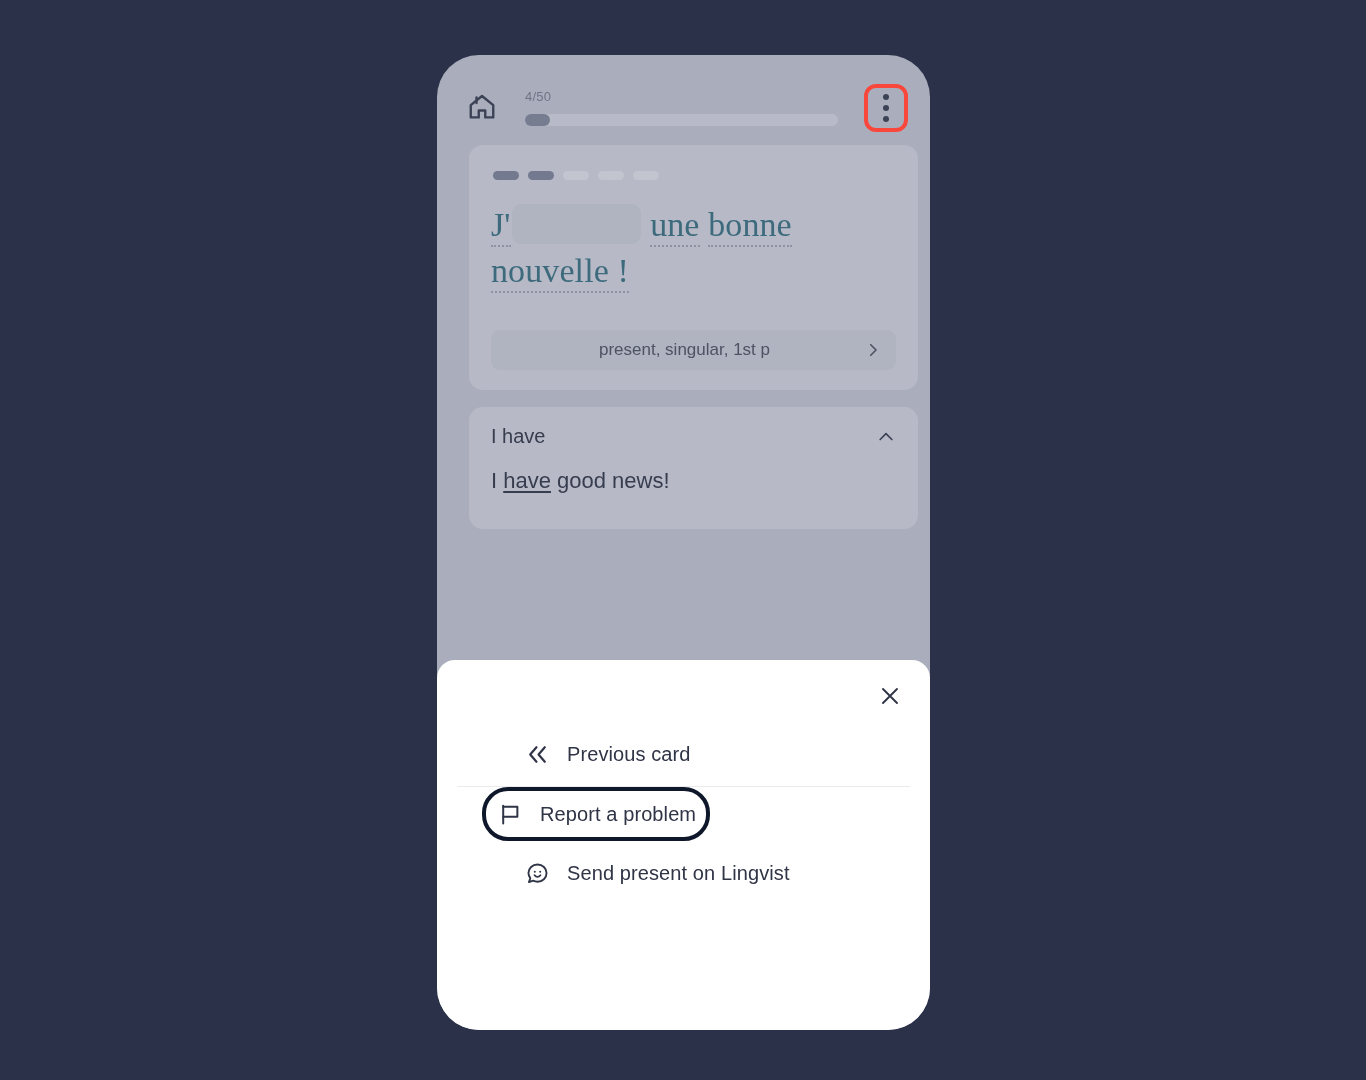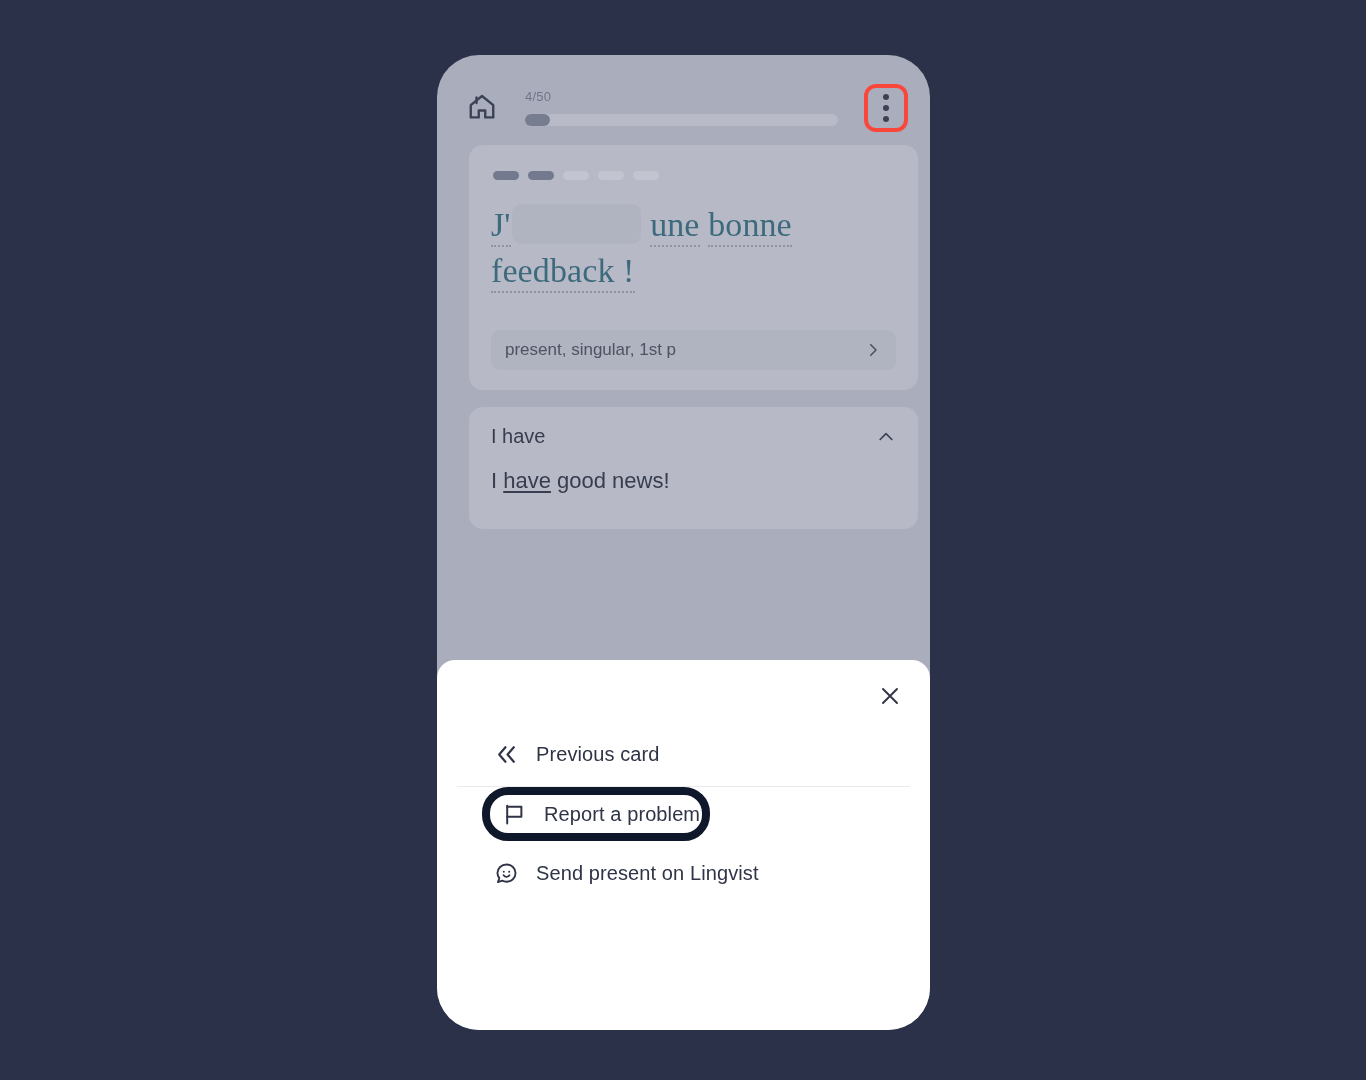--- a/index.html
+++ b/index.html
@@ -159,20 +159,21 @@
     background: #b0b3c0;
     border-radius: 9px;
     display: flex;
     align-items: center;
     padding: 0 14px;
   }
   #hint-text {
     flex: 1;
     font-size: 17px;
     color: #4d5363;
+    text-align: center;
   }
   #hint-chevron { color: #4d5363; display: flex; }
 
   
   #answer-card {
     top: 352px;
     height: 122px;
     padding: 18px 22px;
   }
   #answer-head {
@@ -219,21 +220,21 @@
     position: absolute;
     left: 0;
     top: 62px;
     width: 100%;
   }
 
   .menu-item {
     display: flex;
     align-items: center;
     height: 64px;
-    padding-left: 57px;
+    padding-left: 88px;
     position: relative;
   }
   .menu-item .mi-icon {
     width: 34px;
     display: flex;
     align-items: center;
     justify-content: flex-start;
     color: #2f3446;
     flex: none;
   }
@@ -244,21 +245,21 @@
     margin-left: 8px;
   }
   .menu-sep {
     height: 1px;
     background: #ebebee;
     margin: 0 20px;
   }
   .menu-item.highlighted {
     margin: 0 4px 0 45px;
     padding-left: 12px;
-    border: 8px solid #0f172a;
+    border: 4px solid #0f172a;
     border-radius: 26px;
     width: 228px;
     height: 54px;
   }
 </style>
 </head>
 <body>
 
 <div id="phone">
 
@@ -294,21 +295,21 @@
       <span class="hint-pill filled"></span>
       <span class="hint-pill"></span>
       <span class="hint-pill"></span>
       <span class="hint-pill"></span>
     </div>
 
     <div id="sentence">
       <span class="dotted">J'</span><span id="blank-input"></span>
       <span class="dotted">une</span>
       <span class="dotted">bonne</span><br>
-      <span class="dotted">feedback !</span>
+      <span class="dotted">nouvelle !</span>
     </div>
 
     <div id="hint-bar">
       <span id="hint-text">present, singular, 1st p</span>
       <span id="hint-chevron">
         <svg width="18" height="18" viewBox="0 0 24 24" fill="none" stroke="#4d5363" stroke-width="2.2" stroke-linecap="round" stroke-linejoin="round">
           <path d="M9 5 L16 12 L9 19"></path>
         </svg>
       </span>
     </div>

